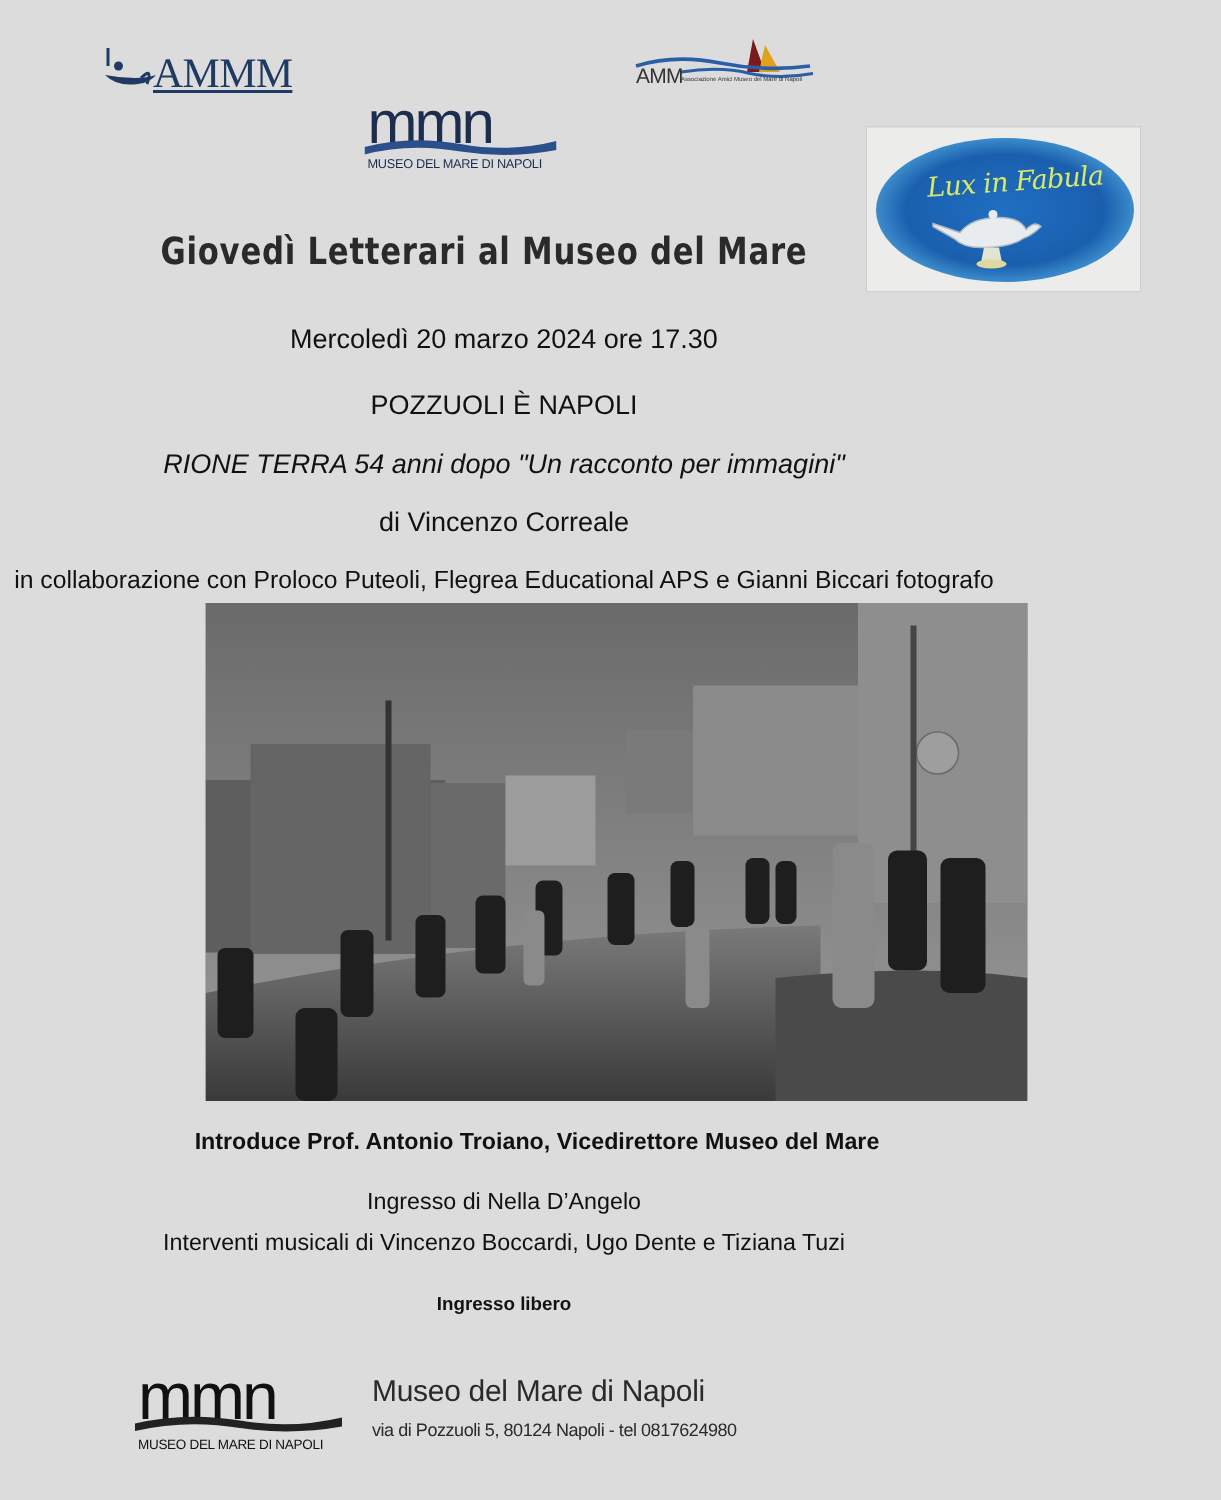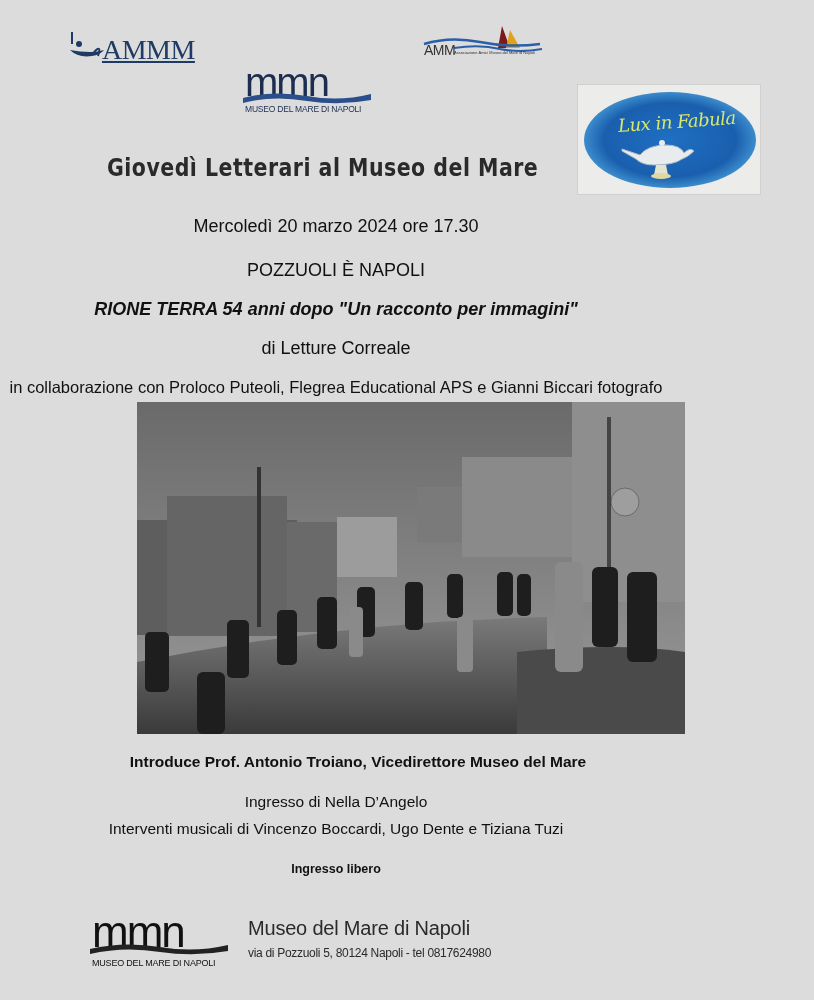--- a/index.html
+++ b/index.html
@@ -23,21 +23,21 @@
 
   
   #lux-logo { left: 577px; top: 84px; width: 184px; height: 111px; background: #ececea; border: 1px solid #d0d0d0; overflow: hidden; }
   #lux-logo .script { position: absolute; left: 40px; top: 26px; font-family: "DejaVu Serif", serif; font-style: italic; font-size: 18px; color: #d8e86a; letter-spacing: -0.5px; transform: rotate(-4deg); }
 
   #series-title { left: 107px; top: 153px; width: 410px; font-family: "DejaVu Sans", sans-serif; font-weight: 700; font-size: 25px; color: #2a2a2a; letter-spacing: 0.6px; transform: scaleX(0.82); transform-origin: left top; white-space: nowrap; }
 
   .center-line { left: 0; width: 672px; text-align: center; white-space: nowrap; }
   #date-line { top: 216px; font-size: 18px; }
   #event-subtitle { top: 260px; font-size: 18px; }
-  #event-title { top: 299px; font-size: 18px; font-weight: 700; font-style: italic; }
+  #event-title { top: 299px; font-size: 18px; font-weight: 400; font-style: italic; }
   #author-line { top: 338px; font-size: 18px; }
   #collab-line { top: 378px; font-size: 16.5px; }
 
   #photo { left: 137px; top: 402px; width: 548px; height: 332px; overflow: hidden; background: #8a8a8a; }
 
   #introduce-line { top: 753px; font-size: 15.5px; font-weight: 700; padding-left: 44px; }
   #readings-line { top: 793px; font-size: 15.5px; }
   #music-line { top: 820px; font-size: 15.5px; }
   #entry-line { top: 862px; font-size: 12.5px; font-weight: 700; }
 
@@ -96,21 +96,21 @@
     <ellipse cx="43" cy="43" rx="10" ry="3" fill="#e0d8a0"></ellipse>
   </svg>
   <span class="script">Lux in Fabula</span>
 </div>
 
 <div id="series-title" class="abs">Giovedì Letterari al Museo del Mare</div>
 
 <div id="date-line" class="abs center-line">Mercoledì 20 marzo 2024 ore 17.30</div>
 <div id="event-subtitle" class="abs center-line">POZZUOLI È NAPOLI</div>
 <div id="event-title" class="abs center-line">RIONE TERRA 54 anni dopo "Un racconto per immagini"</div>
-<div id="author-line" class="abs center-line">di Letture Correale</div>
+<div id="author-line" class="abs center-line">di Vincenzo Correale</div>
 <div id="collab-line" class="abs center-line">in collaborazione con Proloco Puteoli, Flegrea Educational APS e Gianni Biccari fotografo</div>
 
 <div id="photo" class="abs" title="black-and-white historical photo of carabinieri and people on a cobbled street in Rione Terra, Pozzuoli">
   <svg width="548" height="332" viewBox="0 0 548 332">
     <defs>
       <linearGradient id="sky" x1="0" y1="0" x2="0" y2="1">
         <stop offset="0%" stop-color="#6a6a6a"></stop>
         <stop offset="100%" stop-color="#9a9a9a"></stop>
       </linearGradient>
       <linearGradient id="ground" x1="0" y1="0" x2="0" y2="1">

